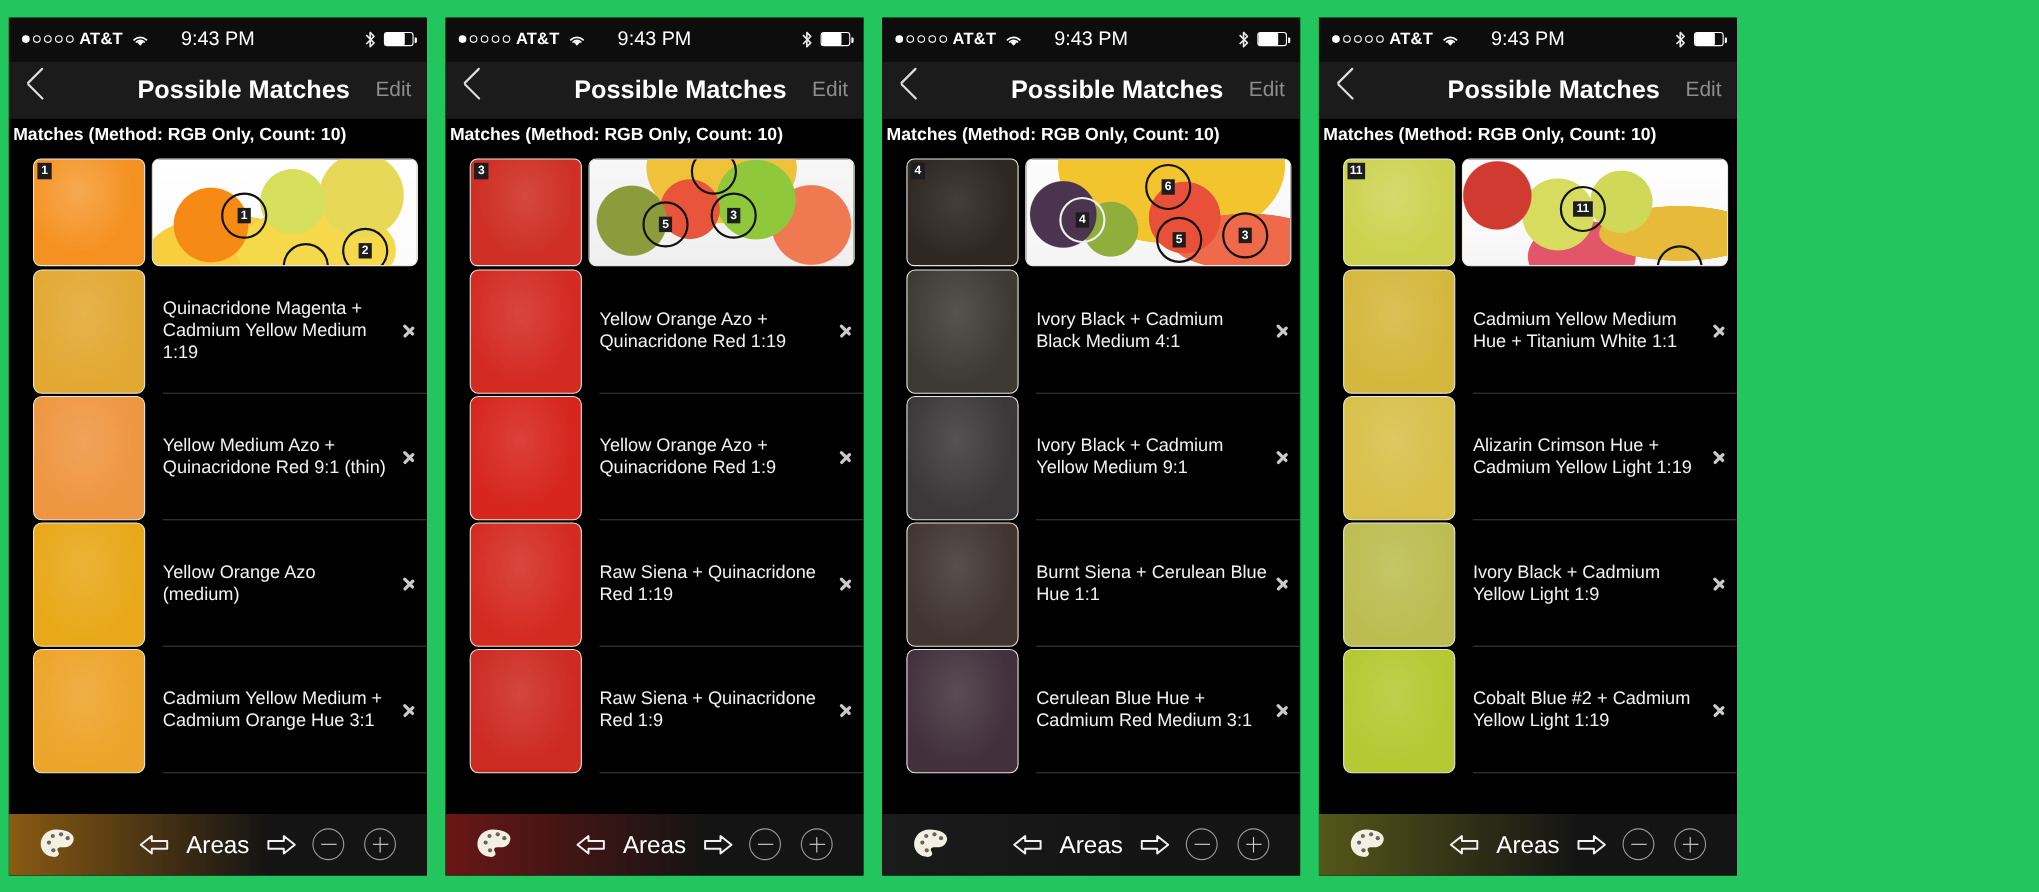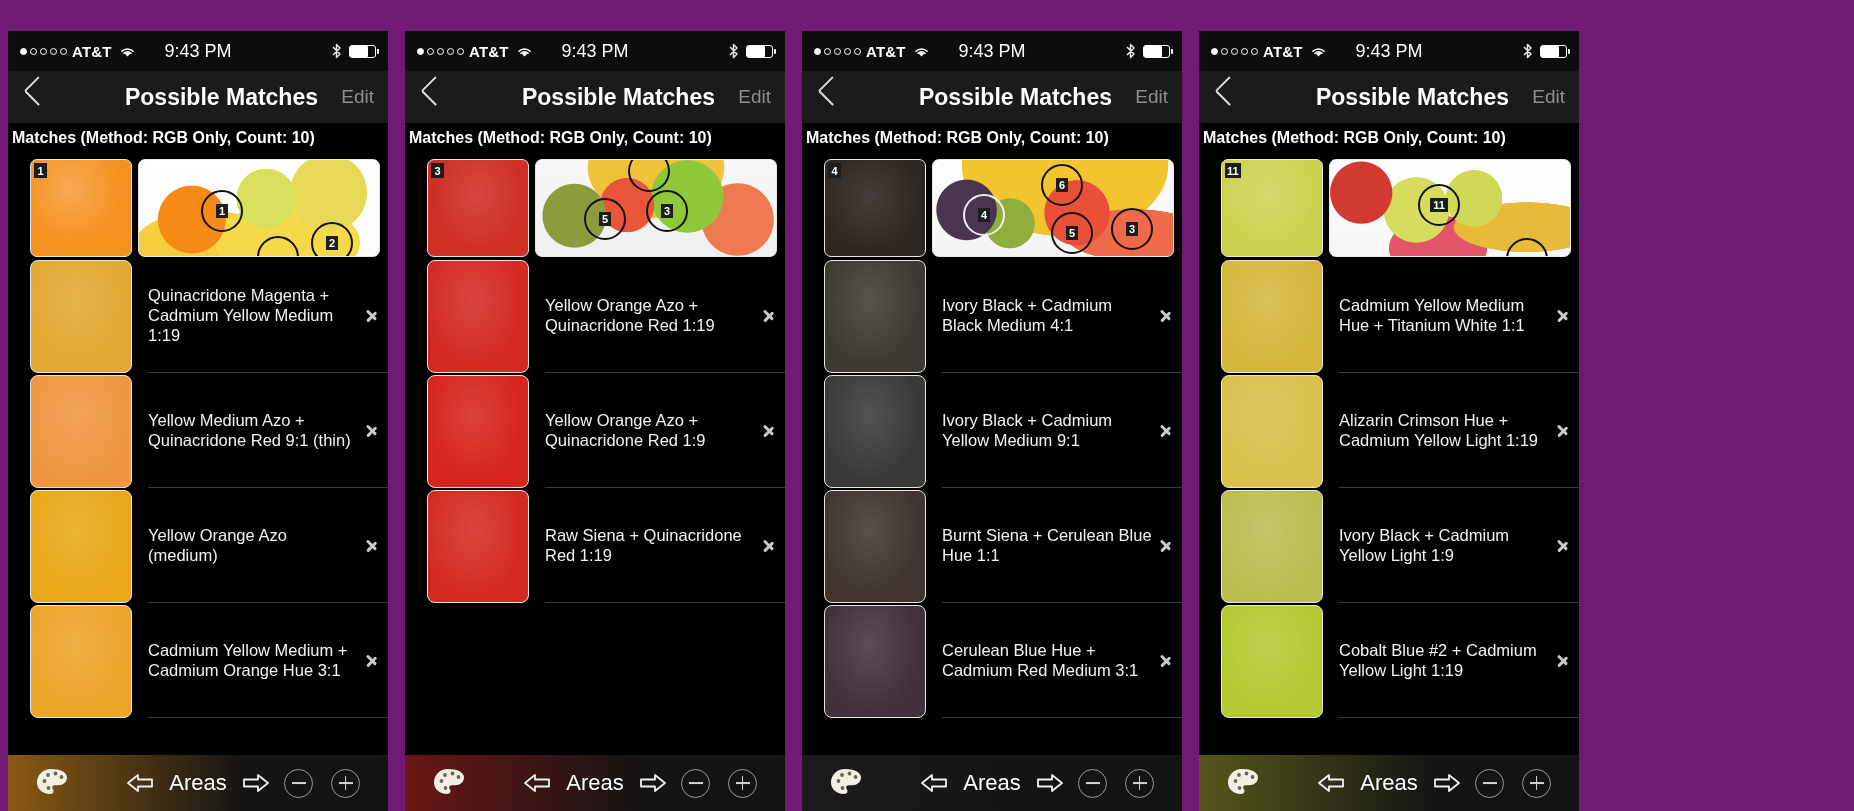--- a/index.html
+++ b/index.html
@@ -1,17 +1,17 @@
 <!DOCTYPE html>
 <html><head>
 <meta charset="utf-8">
 <style>
   html,body{margin:0;padding:0;background:#ffffff;}
   body{width:1854px;height:811px;font-family:"Liberation Sans",sans-serif;overflow:hidden;}
-  .stage{display:flex;width:1854px;height:811px;align-items:flex-end;gap:17px;padding-left:8px;box-sizing:border-box;background:#701a75;}
+  .stage{display:flex;width:1854px;height:811px;align-items:center;gap:17px;padding-left:8px;box-sizing:border-box;background:#22c55e;}
   .phone{width:380px;height:780px;background:#000;position:relative;display:flex;flex-direction:column;overflow:hidden;flex:0 0 auto;}
 
   
   .statusbar{height:40px;flex:0 0 40px;background:#0d0d0d;display:flex;align-items:center;padding:0 12px;box-sizing:border-box;color:#fff;font-size:16px;font-weight:bold;position:relative;}
   .sb-left{display:flex;align-items:center;gap:5px;}
   .dots{display:flex;align-items:center;gap:3px;}
   .dot{width:7px;height:7px;border-radius:50%;border:1.2px solid #fff;box-sizing:border-box;}
   .dot.filled{background:#fff;}
   .carrier{font-size:15px;font-weight:bold;letter-spacing:.2px;}
   .wifi{display:inline-block;width:16px;height:12px;position:relative;margin-left:2px;}
@@ -246,20 +246,27 @@
             <div class="chev"></div>
           </div>
         </div>
         <div class="row">
           <div class="rowswatch" style="background:radial-gradient(ellipse at 45% 35%, rgba(255,255,255,.13), transparent 65%),#d42b21"></div>
           <div class="rowbody">
             <div class="rowlabel">Raw Siena + Quinacridone Red 1:19</div>
             <div class="chev"></div>
           </div>
         </div>
+        <div class="row">
+          <div class="rowswatch" style="background:radial-gradient(ellipse at 45% 35%, rgba(255,255,255,.13), transparent 65%),#cd2a22"></div>
+          <div class="rowbody">
+            <div class="rowlabel">Raw Siena + Quinacridone Red 1:9</div>
+            <div class="chev"></div>
+          </div>
+        </div>
       </div>
       <div class="toolbar" style="background:linear-gradient(90deg,#6b1616 0%, #141414 62%, #141414 100%)">
         <div class="palette">
           <svg width="34" height="30" viewBox="0 0 34 30">
             <path d="M15 1C6.8 1 1 7 1 14.3 1 21 6.4 26 13.6 26c2.7 0 3.9-1.3 3.9-3 0-1.6-1.3-2.3-1.3-3.6 0-1.2 1-2.1 2.6-2.1h3.4c5 0 8.8-3.2 8.8-8C31 4.5 24.3 1 15 1z" fill="#f2f0e2"></path>
             <circle cx="8.5" cy="13" r="1.9" fill="#6d6257"></circle>
             <circle cx="12" cy="7" r="1.9" fill="#6d6257"></circle>
             <circle cx="19.5" cy="5.5" r="1.9" fill="#6d6257"></circle>
             <circle cx="25.5" cy="9" r="1.9" fill="#6d6257"></circle>
             <circle cx="12.5" cy="20" r="1.9" fill="#6d6257"></circle>

